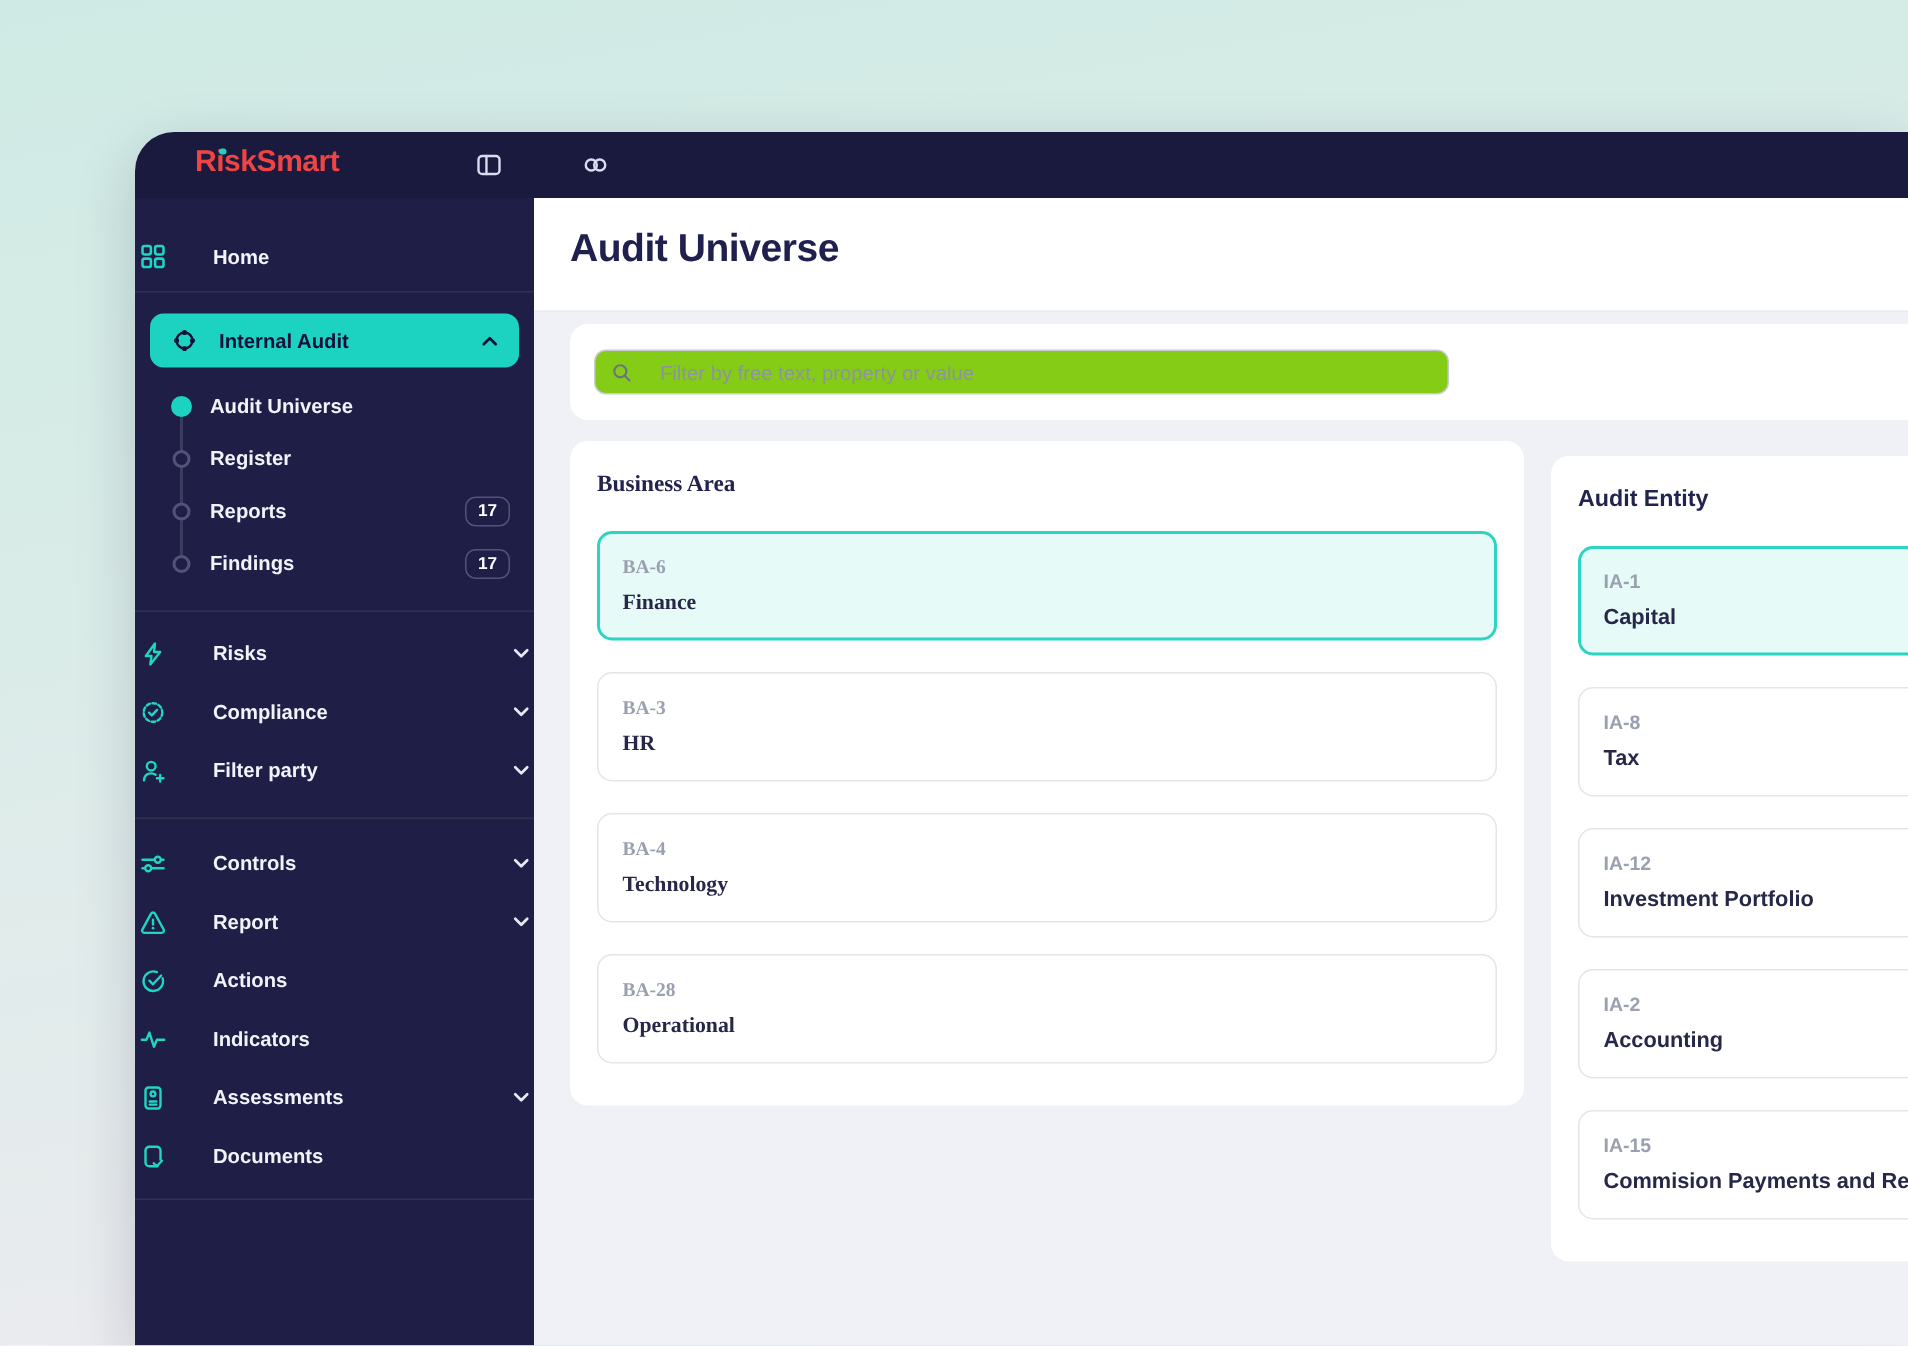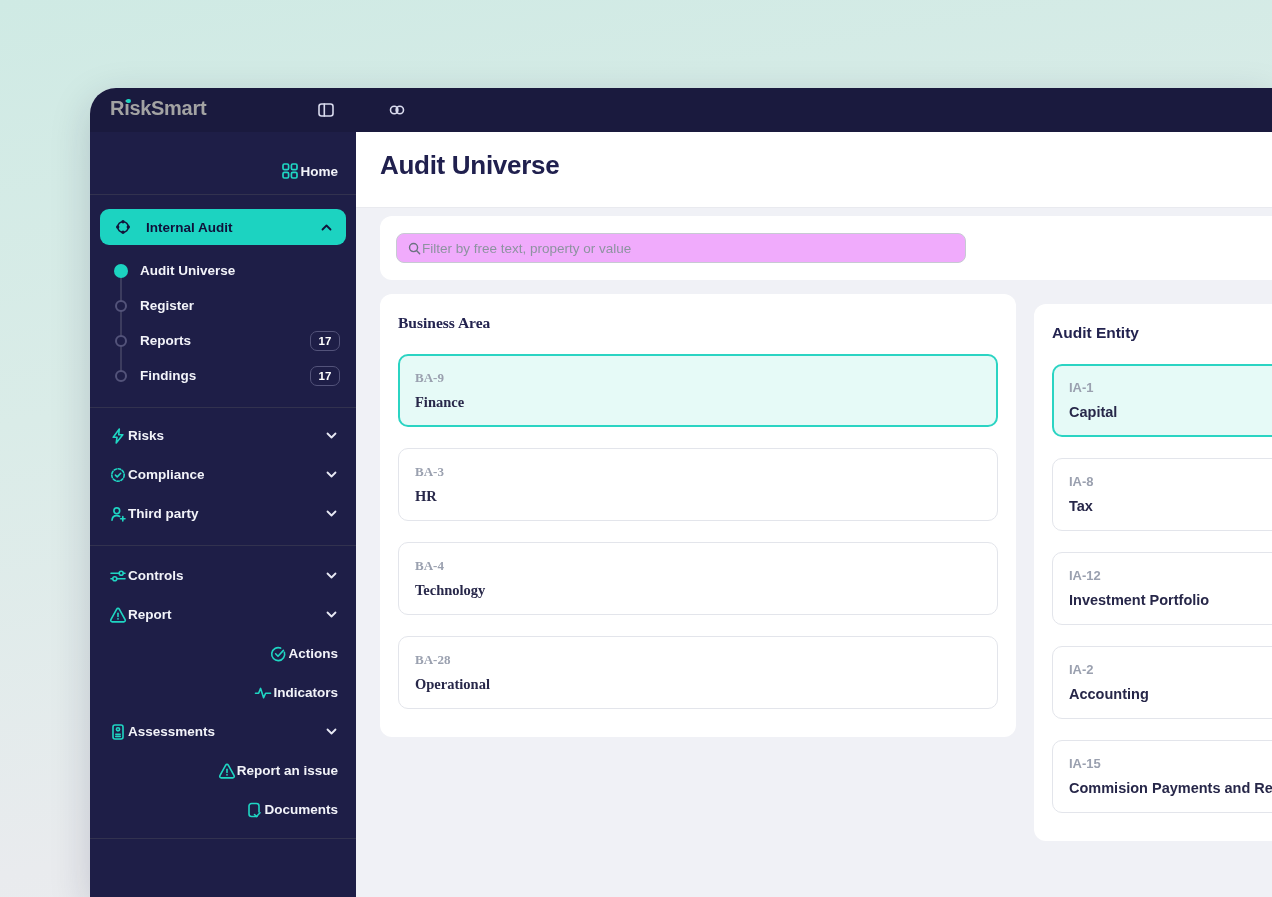--- a/index.html
+++ b/index.html
@@ -17,43 +17,43 @@
     box-shadow: 0 12px 40px rgba(20,20,60,.18);
     display: flex; flex-direction: column; background: #f0f1f6;
   }
 
   
   .topbar {
     height: 44px; flex: 0 0 44px; background: #1a1a3e;
     position: relative; display: flex; align-items: center;
   }
   .brand {
-    position: absolute; left: 20px; top: 9px;
-    color: #a3a3a3; font-size: 20px; font-weight: 800; letter-spacing: -0.3px;
+    position: absolute; left: 40px; top: 9px;
+    color: #ef4444; font-size: 20px; font-weight: 800; letter-spacing: -0.3px;
   }
   .brand .idot {
     position: absolute; left: 16px; top: 1.5px; width: 4.5px; height: 4.5px;
     border-radius: 50%; background: #1cd3c1;
   }
   .topbar-icon { position: absolute; top: 12px; width: 20px; height: 20px; color: #d9dbee; cursor: pointer; }
   .topbar-icon.collapse { left: 226px; }
   .topbar-icon.link { left: 297px; }
 
   
   .body-row { flex: 1; display: flex; min-height: 0; }
 
   
   .sidebar {
     width: 266px; flex: 0 0 266px; background: #1e1e47;
     color: #fff; font-size: 13.5px; overflow: hidden;
   }
   .side-divider { height: 1px; background: #32324f; }
   .nav-item {
-    display: flex; align-items: center; gap: 0; padding: 0 18px;
-    height: 39px; cursor: pointer; font-weight: 600; color: #f2f3f9; justify-content: flex-end;
+    display: flex; align-items: center; gap: 30px; padding: 0 2px;
+    height: 39px; cursor: pointer; font-weight: 600; color: #f2f3f9;
   }
   .nav-item.home { height: 46px; margin-top: 16px; }
   .nav-item .ic { width: 20px; height: 20px; flex: 0 0 20px; color: #1fd6c3; }
   .nav-item .chev { margin-left: auto; width: 13px; height: 13px; color: #e8e9f4; }
   .nav-group { padding: 8px 0 12px; }
   .nav-group.g3 { padding: 10px 0 9px; }
 
   
   .pill {
     margin: 14px 10px 0; height: 36px; border-radius: 9px;
@@ -93,21 +93,21 @@
   }
   .page-title { font-size: 26px; line-height: 34px; font-weight: 800; color: #20204e; letter-spacing: -0.3px; }
 
   .content { flex: 1; padding: 8px 0 0 24px; overflow: hidden; }
 
   .filter-card {
     background: #fff; border-radius: 12px 0 0 12px; padding: 17px 16px; margin-right: 0;
   }
   .search-box {
     width: 570px; height: 30px; border: 1px solid #c7cad3; border-radius: 8px;
-    display: flex; align-items: center; gap: 0; padding: 0 10px; background: #f0abfc;
+    display: flex; align-items: center; gap: 18px; padding: 0 10px; background: #84cc16;
   }
   .search-box .ic { width: 15px; height: 15px; color: #6b7280; flex: 0 0 15px; }
   .search-box input {
     border: none; outline: none; flex: 1; font-size: 13.5px; color: #3a3f4c; background: transparent;
     font-family: "Liberation Sans", sans-serif;
   }
   .search-box input::placeholder { color: #8d93a0; }
 
   .columns { display: flex; gap: 18px; margin-top: 14px; align-items: flex-start; }
   .panel { background: #fff; border-radius: 12px; padding: 18px 18px 28px; }
@@ -242,21 +242,21 @@
           </span>
         </div>
         <div class="nav-item">
           <span class="ic">
             <svg viewBox="0 0 20 20" fill="none" stroke="currentColor" stroke-width="1.6" stroke-linecap="round">
               <circle cx="8.8" cy="6.8" r="2.9"></circle>
               <path d="M4 16.2 C4.2 13.2 6.2 11.6 8.8 11.6 C9.9 11.6 10.9 11.9 11.7 12.5"></path>
               <path d="M14.8 12.6 V17 M12.6 14.8 H17"></path>
             </svg>
           </span>
-          <span>Third party</span>
+          <span>Filter party</span>
           <span class="chev">
             <svg viewBox="0 0 13 13" fill="none" stroke="currentColor" stroke-width="1.8" stroke-linecap="round" stroke-linejoin="round">
                 <path d="M2.5 4.5 L6.5 8.5 L10.5 4.5"></path>
               </svg>
           </span>
         </div>
       </div>
 
       <div class="side-divider"></div>
 
@@ -316,30 +316,20 @@
               <circle cx="10" cy="7.3" r="1.6"></circle>
               <path d="M7.8 12.3 H12.2 M7.8 14.4 H12.2"></path>
             </svg>
           </span>
           <span>Assessments</span>
           <span class="chev">
             <svg viewBox="0 0 13 13" fill="none" stroke="currentColor" stroke-width="1.8" stroke-linecap="round" stroke-linejoin="round">
                 <path d="M2.5 4.5 L6.5 8.5 L10.5 4.5"></path>
               </svg>
           </span>
-        </div>
-        <div class="nav-item">
-          <span class="ic">
-            <svg viewBox="0 0 20 20" fill="none" stroke="currentColor" stroke-width="1.6" stroke-linecap="round" stroke-linejoin="round">
-              <path d="M8.7 4.1 L2.9 14.7 A1.5 1.5 0 0 0 4.2 16.9 H15.8 A1.5 1.5 0 0 0 17.1 14.7 L11.3 4.1 A1.5 1.5 0 0 0 8.7 4.1 Z"></path>
-              <path d="M10 8.2 V11.4"></path>
-                <circle cx="10" cy="13.8" r="0.9" fill="currentColor" stroke="none"></circle>
-            </svg>
-          </span>
-          <span>Report an issue</span>
         </div>
         <div class="nav-item">
           <span class="ic">
             <svg viewBox="0 0 20 20" fill="none" stroke="currentColor" stroke-width="1.6" stroke-linecap="round" stroke-linejoin="round">
               <path d="M13 16.5 H7.5 A2.5 2.5 0 0 1 5 14 V6 A2.5 2.5 0 0 1 7.5 3.5 H12.5 A2.5 2.5 0 0 1 15 6 V12"></path>
               <path d="M10.5 14.5 L12.5 16.5 L16 12.8"></path>
             </svg>
           </span>
           <span>Documents</span>
         </div>
@@ -367,21 +357,21 @@
             <input type="text" placeholder="Filter by free text, property or value" style="">
           </div>
         </div>
 
         <div class="columns">
 
           <div class="panel business">
             <div class="panel-title">Business Area</div>
 
             <div class="card sel">
-              <div class="card-id">BA-9</div>
+              <div class="card-id">BA-6</div>
               <div class="card-name">Finance</div>
             </div>
             <div class="card">
               <div class="card-id">BA-3</div>
               <div class="card-name">HR</div>
             </div>
             <div class="card">
               <div class="card-id">BA-4</div>
               <div class="card-name">Technology</div>
             </div>

